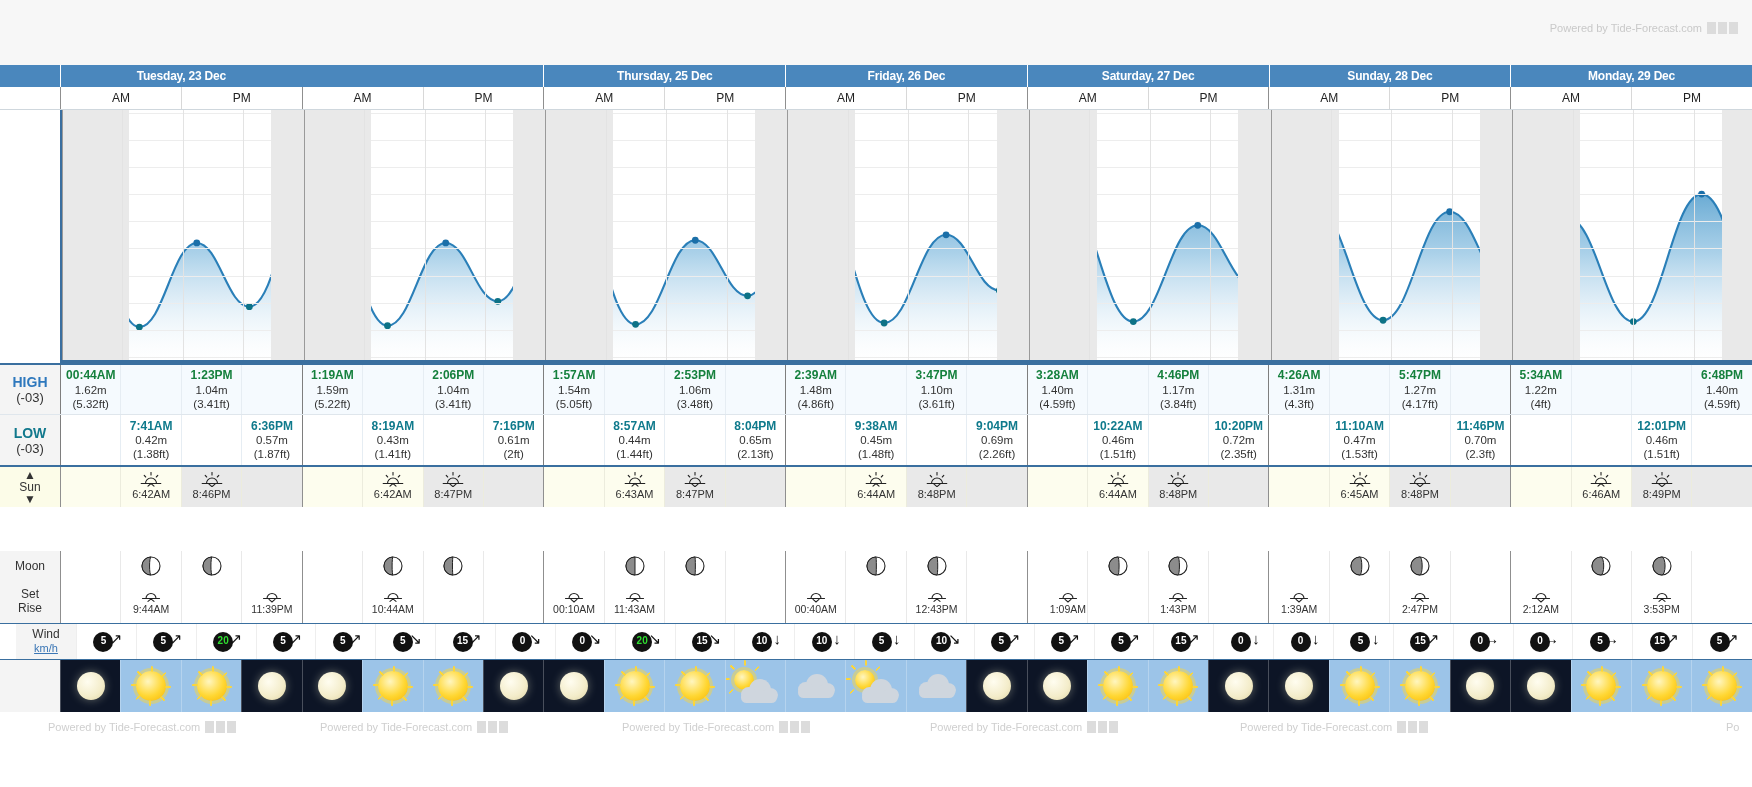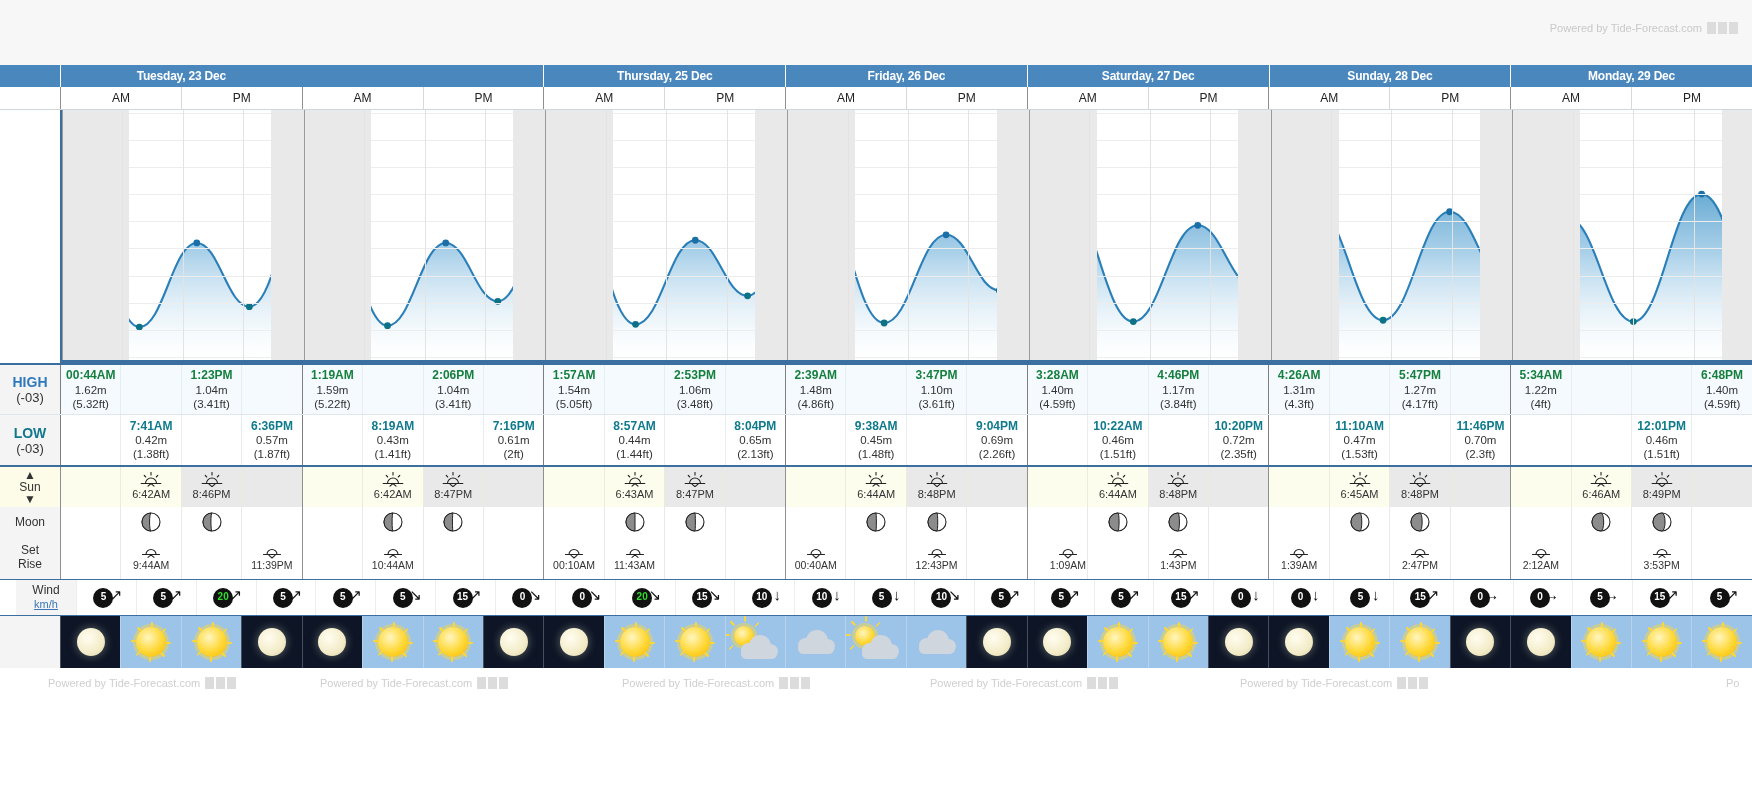--- a/index.html
+++ b/index.html
@@ -103,21 +103,21 @@
   .lo { border-bottom:2px solid #3a6f9f; }
 
   
   .sunrow{ height:40px; }
   .sunrow .rowlabel{ background:#fcfce8; font-size:12px; line-height:1.0;}
   .sunrow .cell{ background:#fdfdee; border-left:1px solid #ececdd; gap:1px;}
   .sunrow .cell.pmcell{ background:#e9e9e9; }
   .sunrow .cell .tm{ font-size:11px; color:#333; }
 
   
-  .moonrow{ height:30px; }
+  .moonrow{ height:30px;margin-top:44px; }
   .moonrow .rowlabel{ background:#f4f4f4; font-size:12px;}
   .moonrow .cell{ border-left:1px solid #e9e9e9; }
   .moonsetrow{ height:42px; }
   .moonsetrow .rowlabel{ background:#f4f4f4; font-size:12px; line-height:1.15;}
   .moonsetrow .cell{ border-left:1px solid #e9e9e9; gap:0px; }
   .moonsetrow .cell .tm{ font-size:10.5px; color:#333; }
   .moonrow .cell.daystart, .moonsetrow .cell.daystart,
   .sunrow .cell.daystart{ border-left:1px solid #8f8f8f; }
 
   

